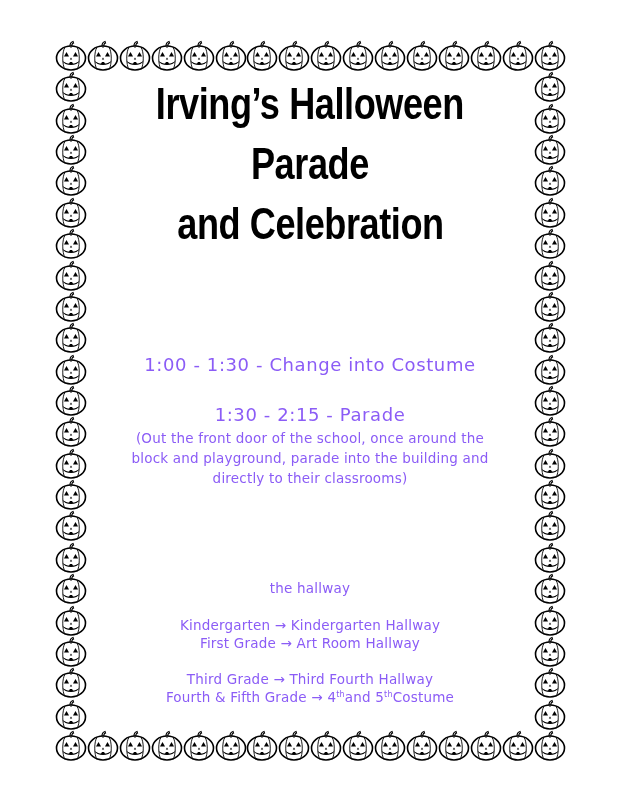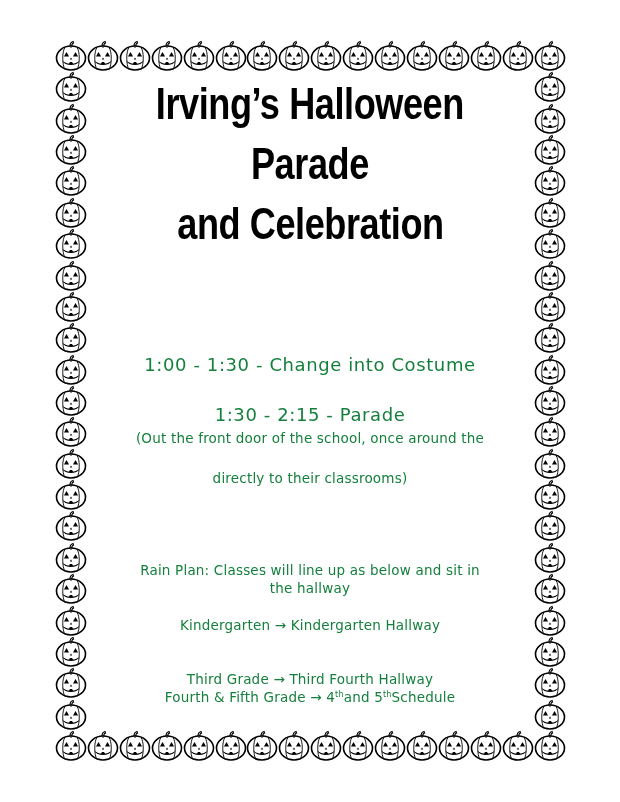--- a/index.html
+++ b/index.html
@@ -12,21 +12,21 @@
   .title-line {
     position: absolute; left: 0; width: 620px; text-align: center;
     font-family: "Liberation Sans", sans-serif; font-weight: bold;
     font-size: 44px; line-height: 44px; color: #000;
     letter-spacing: -0.5px;
   }
   .title-line span { display: inline-block; transform: scaleX(0.82); transform-origin: center; }
 
   .hand {
     position: absolute; left: 0; width: 620px; text-align: center;
-    font-family: "DejaVu Sans", sans-serif; color: #15803d;
+    font-family: "DejaVu Sans", sans-serif; color: #8b5cf6;
   }
   .hand.big { font-size: 18px; line-height: 22px; letter-spacing: 0.6px; }
   .hand.small { font-size: 13.5px; line-height: 18px; letter-spacing: 0.2px; }
   .hand.small span, .hand.big span { display: inline-block; }
   .hand sup { font-size: 8px; vertical-align: super; line-height: 0; }
 </style>
 </head>
 <body>
 
 <div class="page">
@@ -997,35 +997,40 @@
     </div>
 
   <div class="title-line" style="top:82px"><span>Irving’s Halloween</span></div>
   <div class="title-line" style="top:142px"><span>Parade</span></div>
   <div class="title-line" style="top:202px"><span>and Celebration</span></div>
 
   <div class="hand big" style="top:354px"><span>1:00 - 1:30 - Change into Costume</span></div>
 
   <div class="hand big" style="top:404px"><span>1:30 - 2:15 - Parade</span></div>
   <div class="hand small" style="top:429px"><span>(Out the front door of the school, once around the</span></div>
+  <div class="hand small" style="top:449px"><span>block and playground, parade into the building and</span></div>
   <div class="hand small" style="top:469px"><span>directly to their classrooms)</span></div>
 
 
-  <div class="hand small" style="top:561px"><span>Rain Plan: Classes will line up as below and sit in</span></div>
   <div class="hand small" style="top:616px">
     <span>Kindergarten</span>
     <span>→</span>
     <span>Kindergarten Hallway</span>
   </div>
 
   <div class="hand small" style="top:579px"><span>the hallway</span></div>
+  <div class="hand small" style="top:634px">
+    <span>First Grade</span>
+    <span>→</span>
+    <span>Art Room Hallway</span>
+  </div>
   <div class="hand small" style="top:670px">
     <span>Third Grade</span>
     <span>→</span>
     <span>Third Fourth Hallway</span>
   </div>
   <div class="hand small" style="top:688px">
     <span>Fourth &amp; Fifth Grade</span>
     <span>→</span>
-    <span><span>4</span><sup>th</sup><span> and 5</span><sup>th</sup><span> Schedule</span></span>
+    <span><span>4</span><sup>th</sup><span> and 5</span><sup>th</sup><span> Costume</span></span>
   </div>
 
 </div>
 
 </body></html>

